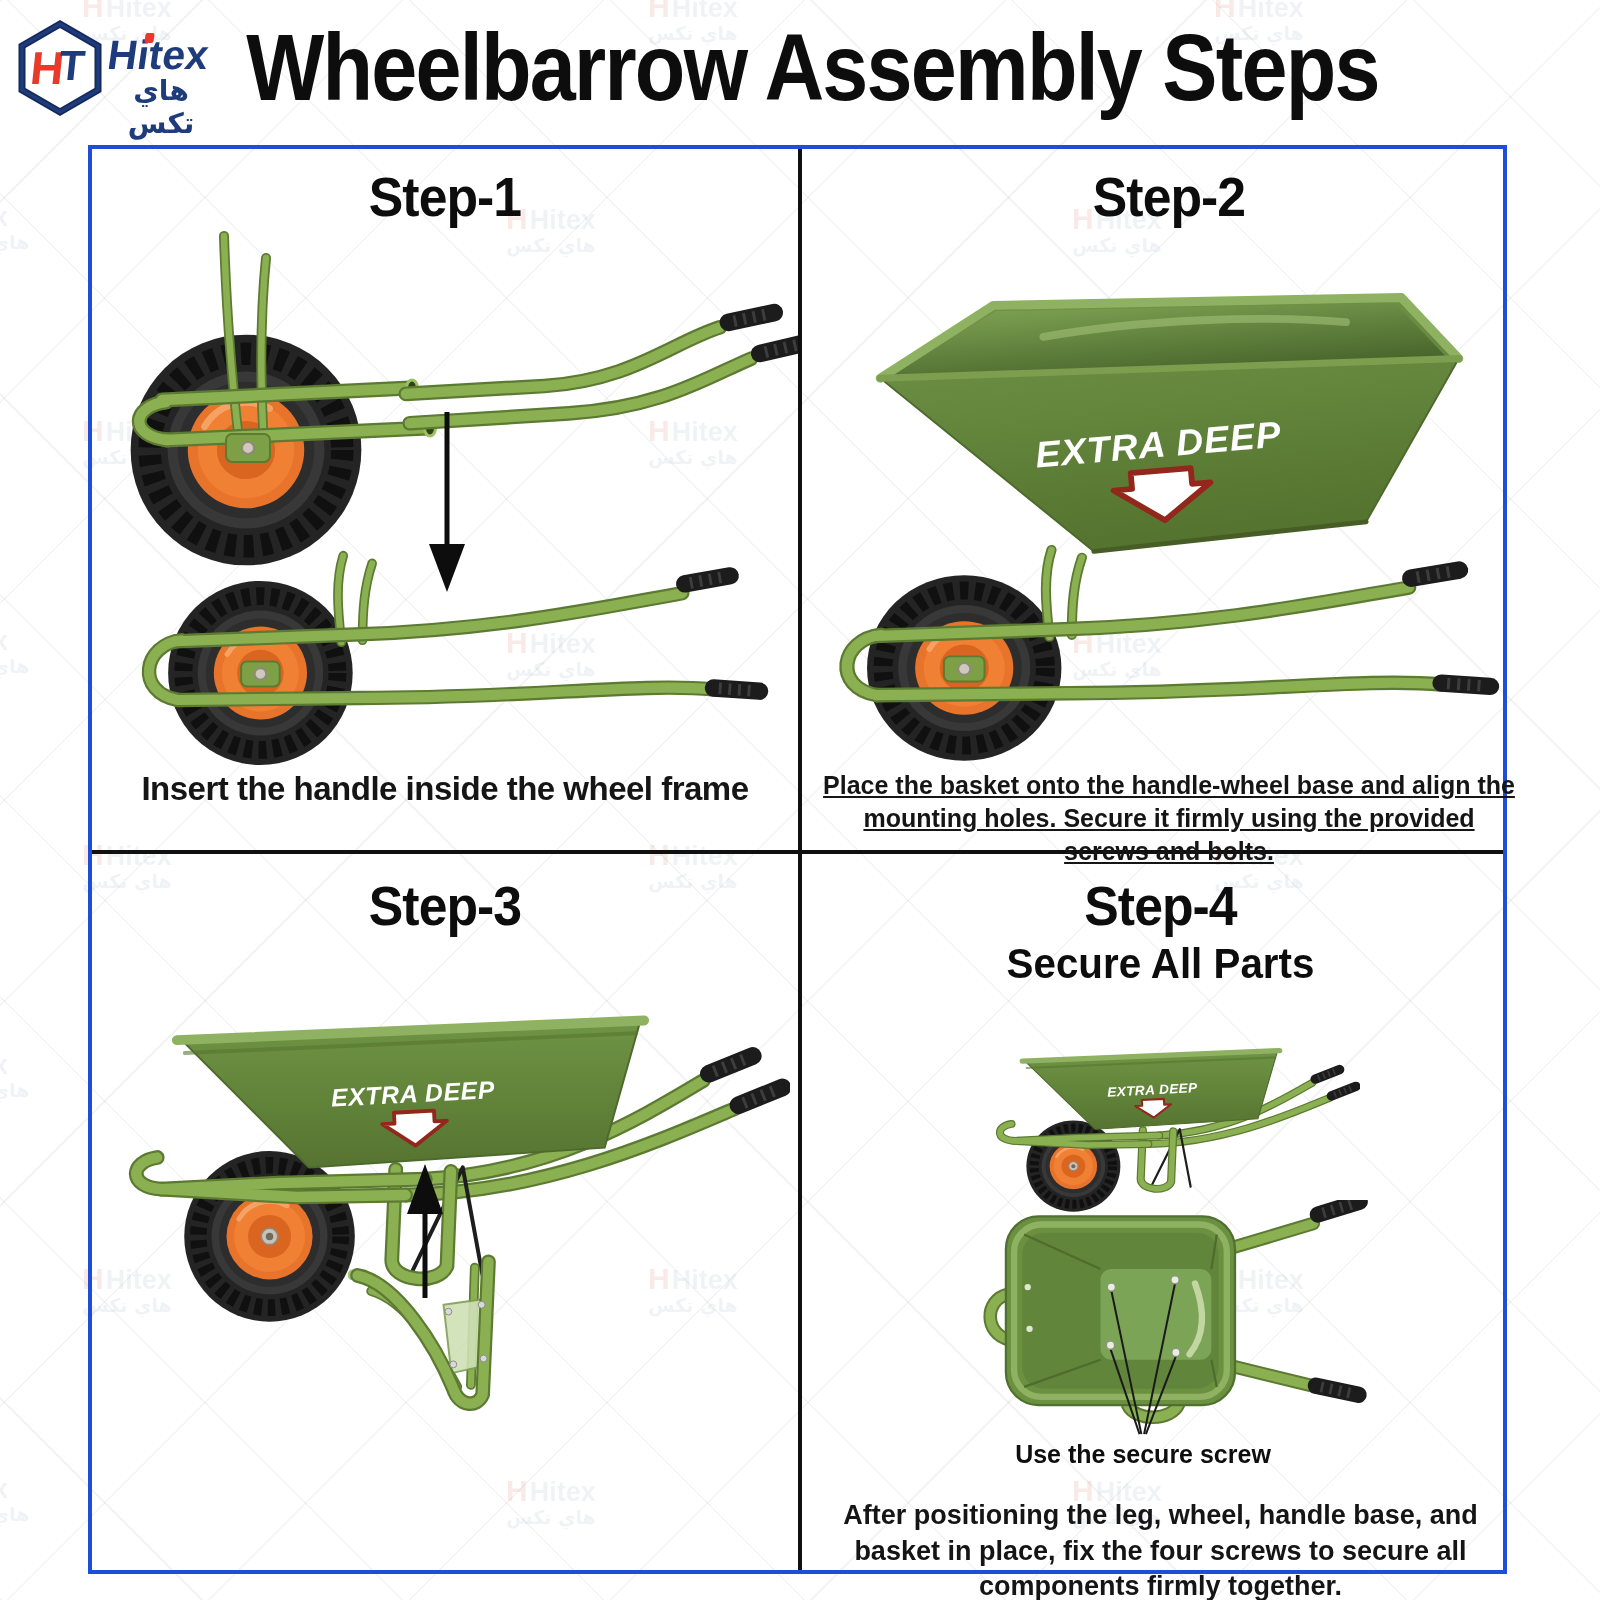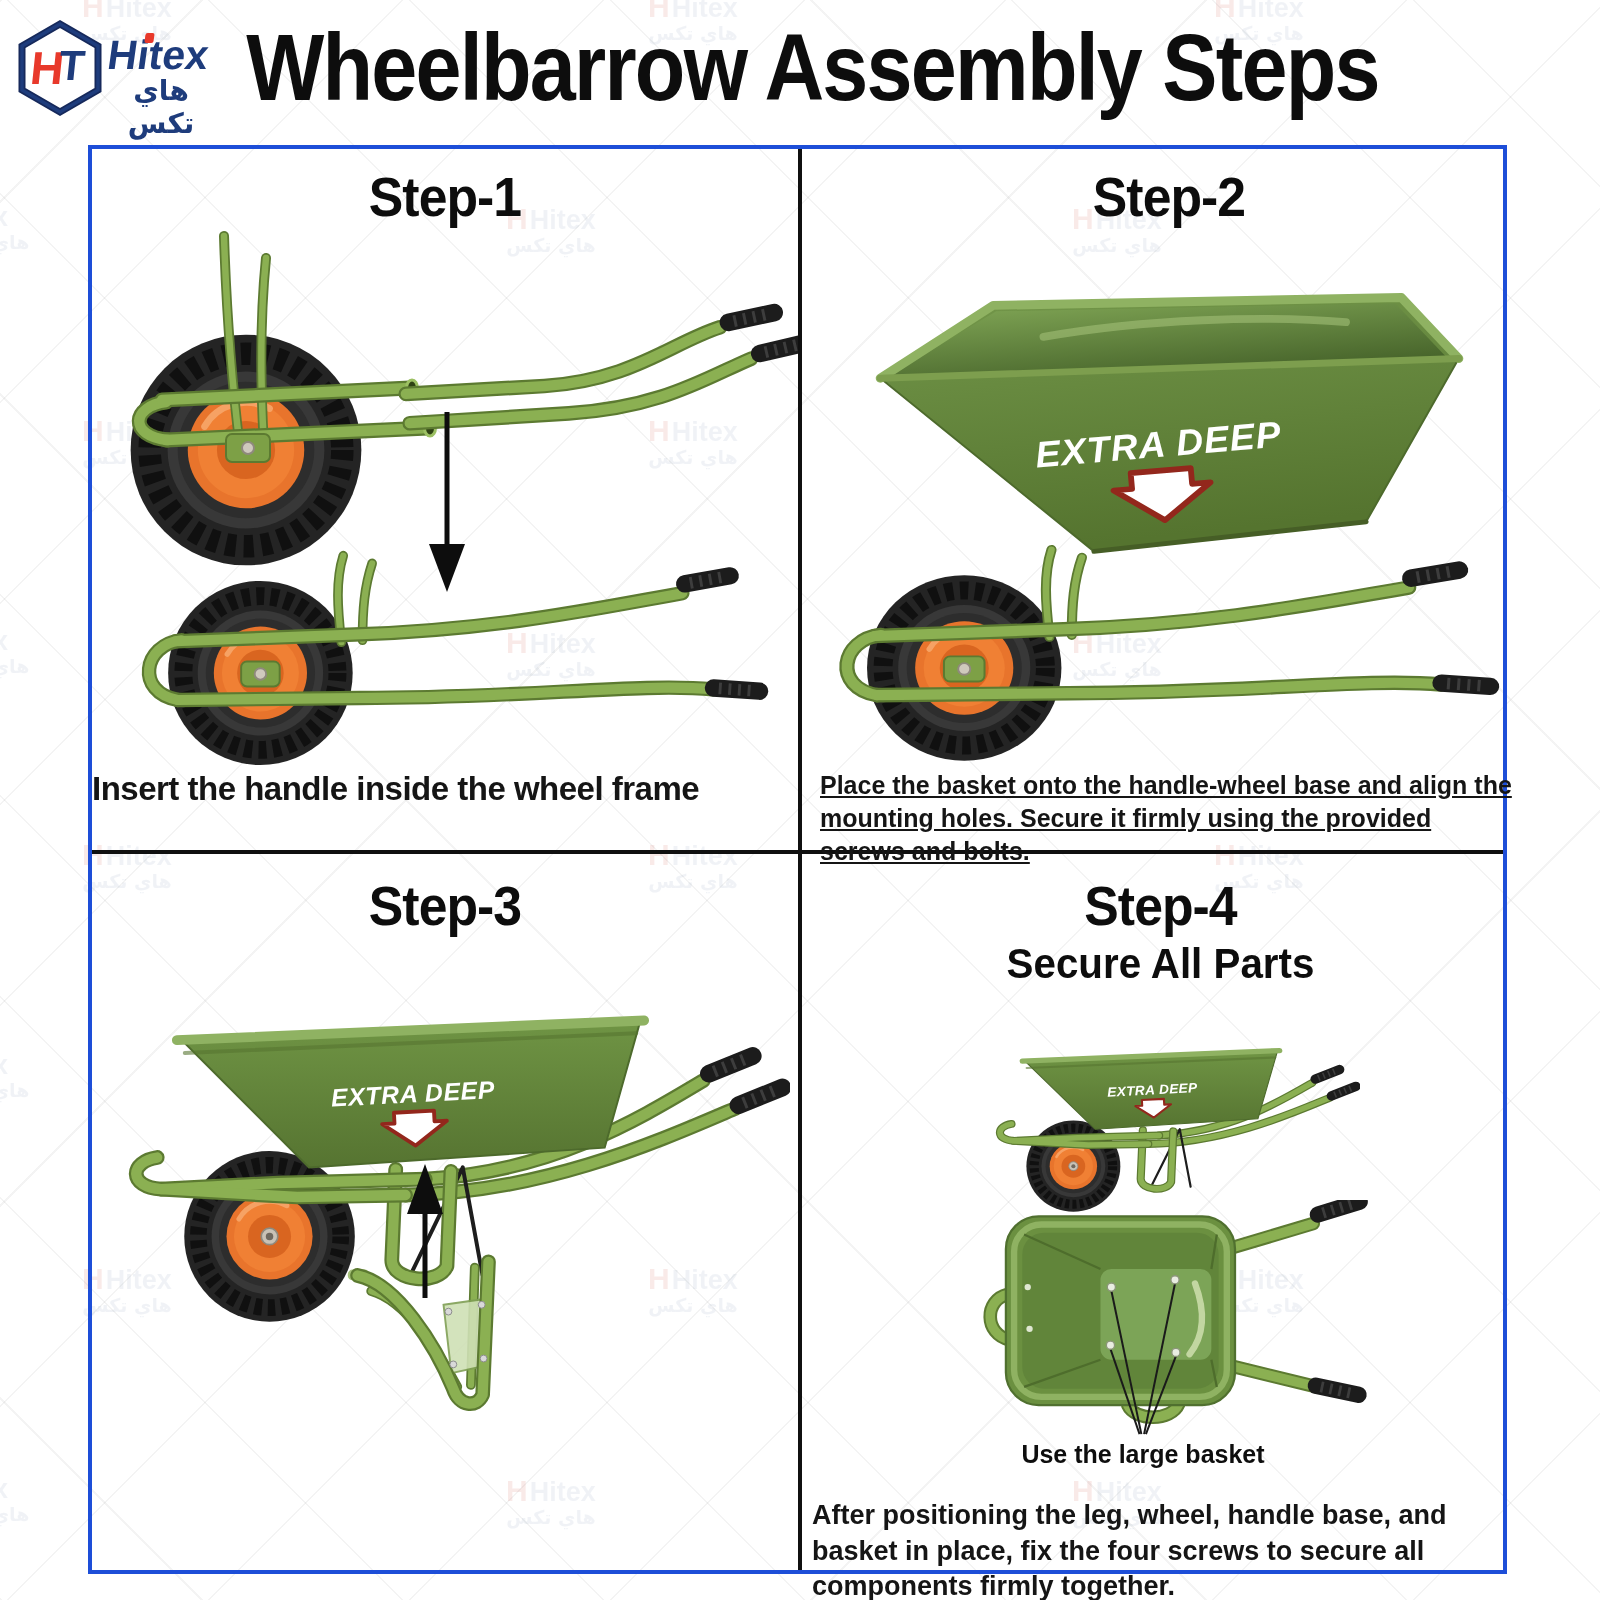--- a/index.html
+++ b/index.html
@@ -38,21 +38,21 @@
   .cell{position:absolute;}
   .cell-1{left:0;top:0;width:706px;height:701px;}
   .cell-2{left:710px;top:0;width:734px;height:701px;}
   .cell-3{left:0;top:705px;width:706px;height:732px;}
   .cell-4{left:710px;top:705px;width:701px;height:716px;padding-left:16px;}
 
   .step-title{position:absolute;left:0;top:16px;width:100%;text-align:center;
     font-size:55px;font-weight:bold;letter-spacing:-1px;color:#0d0d0d;transform:scaleX(.94);}
   .step-sub{position:absolute;left:0;top:86px;width:100%;text-align:center;
     font-size:42px;font-weight:bold;color:#0d0d0d;transform:scaleX(.96);}
-  .caption{position:absolute;left:0;width:100%;font-weight:bold;color:#151515;line-height:1.32;}
+  .caption{position:absolute;left:0;width:100%;text-align:center;font-weight:bold;color:#151515;line-height:1.32;}
   .cap-1{top:618px;font-size:33px;letter-spacing:-0.5px;}
   .cap-2{top:620px;font-size:25px;padding:0 18px;box-sizing:border-box;text-decoration:underline;}
   .cap-3{top:608px;font-size:28px;padding:0 14px;box-sizing:border-box;}
   .cap-4{top:644px;font-size:27px;padding:0 10px;box-sizing:border-box;}
   .annot{position:absolute;left:191px;top:586px;width:300px;text-align:center;font-size:25px;font-weight:bold;color:#0e0e0e;}
 
   .art{position:absolute;}
 
   
   .tube-u{fill:none;stroke:#5c7a31;stroke-width:15;stroke-linecap:round;stroke-linejoin:round;}
@@ -331,16 +331,16 @@
 
   <div class="cell cell-4">
     <div class="step-title" style="top:20px;">Step-4</div>
     <div class="step-sub">Secure All Parts</div>
     <svg class="art" style="left:178px;top:176px;" width="380" height="190" viewBox="0 0 700 360" preserveAspectRatio="none">
         <use href="#barrow"></use>
       </svg>
     <svg class="art" style="left:173px;top:346px;" width="400" height="245" viewBox="0 0 440 270" preserveAspectRatio="none">
         <use href="#basket-top"></use>
       </svg>
-    <div class="annot">Use the large basket</div>
+    <div class="annot">Use the secure screw</div>
     <div class="caption cap-4">After positioning the leg, wheel, handle base, and basket in place, fix the four screws to secure all components firmly together.</div>
   </div>
 </div>
 
 </body></html>

